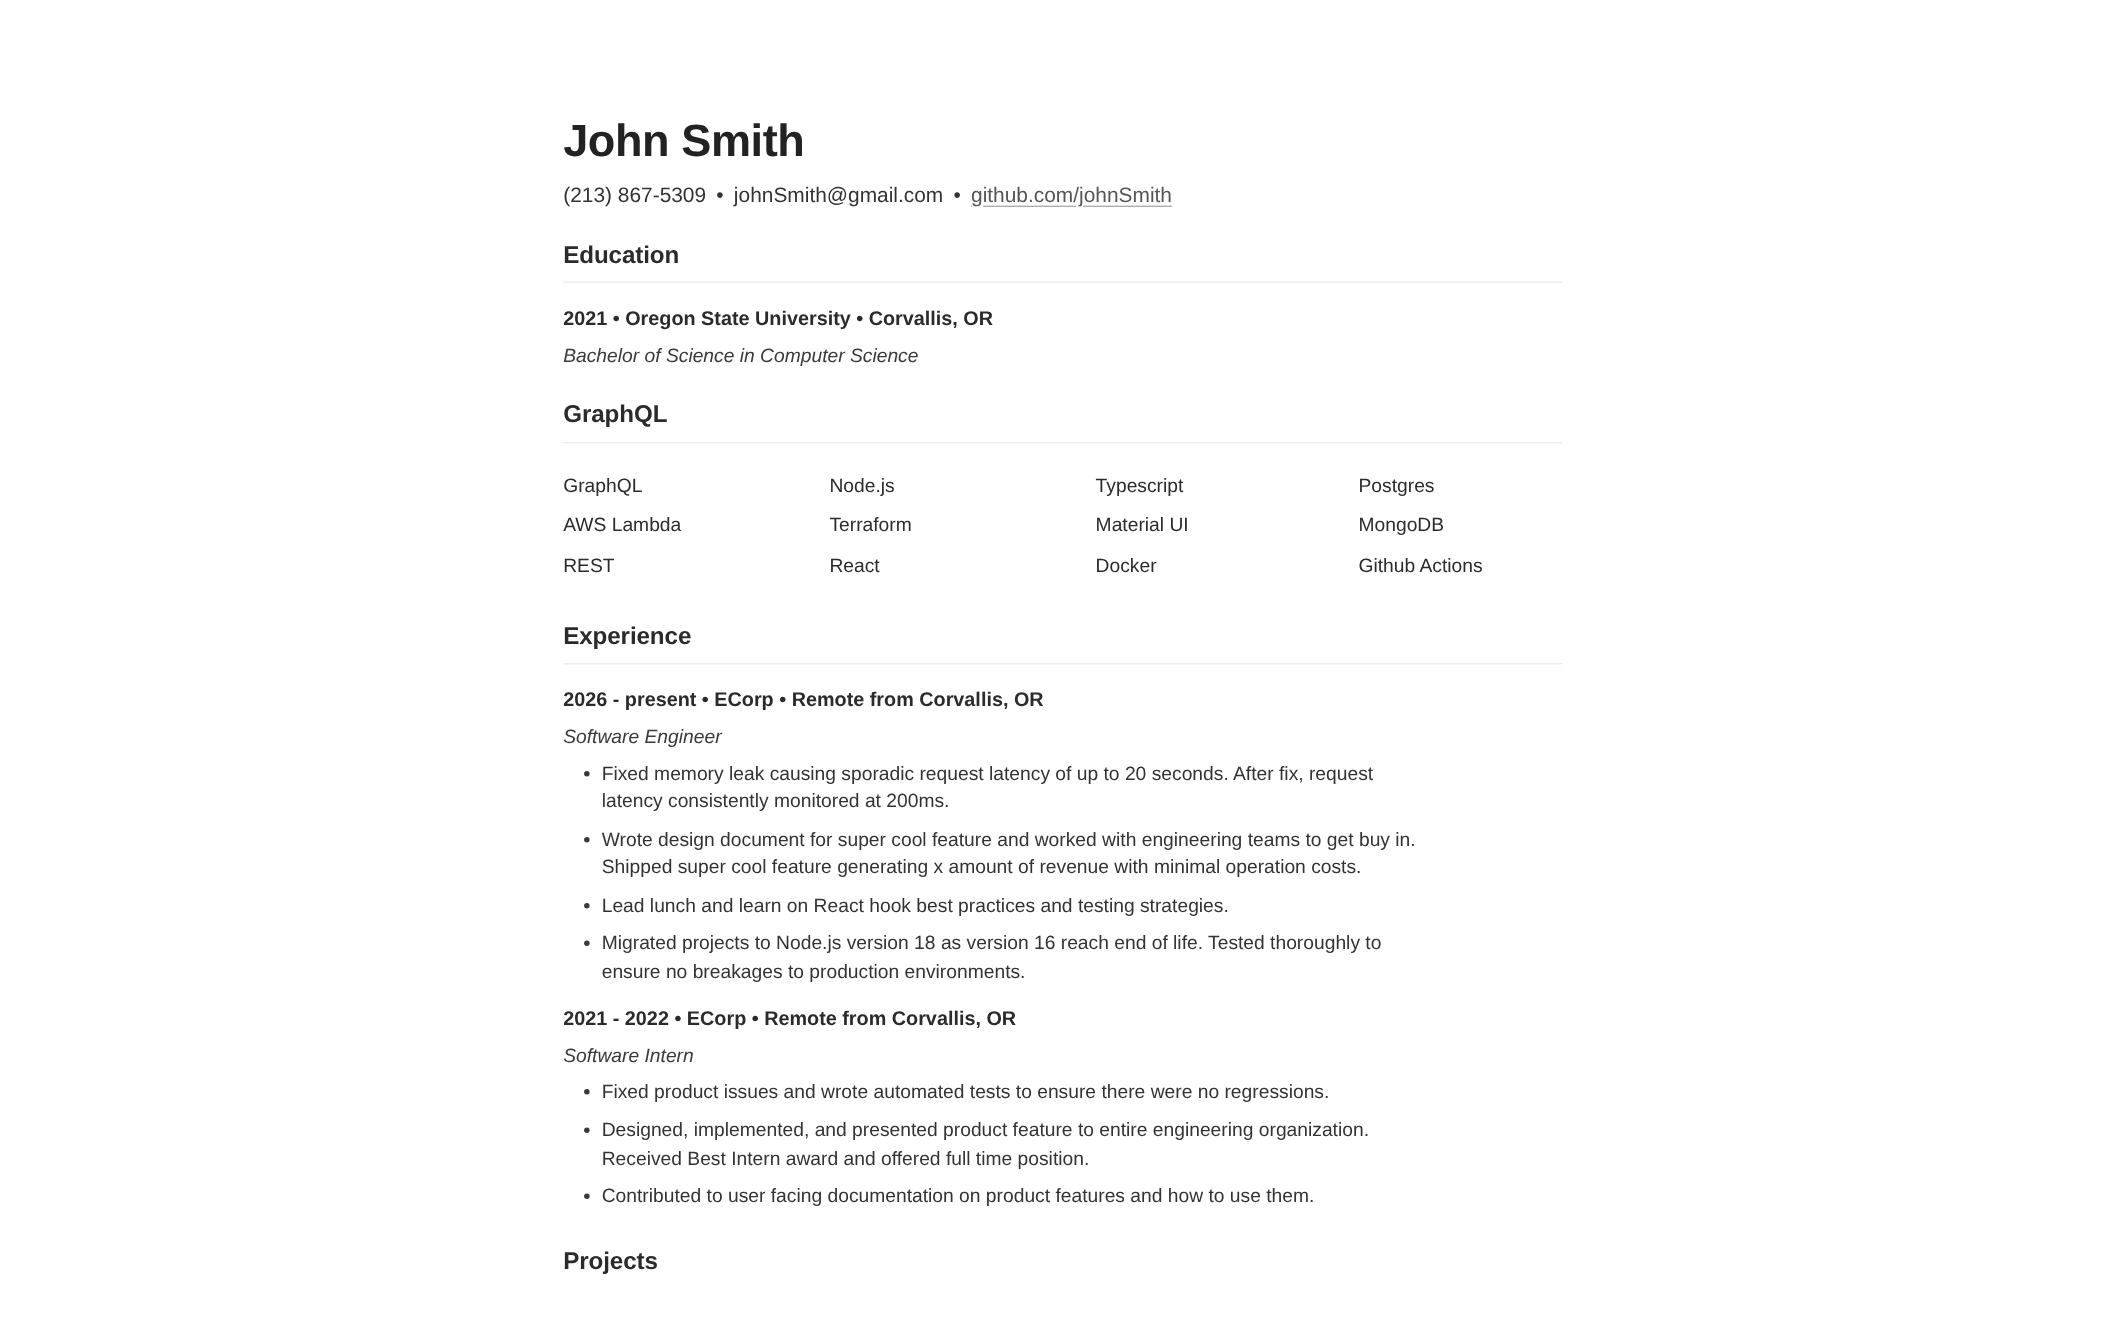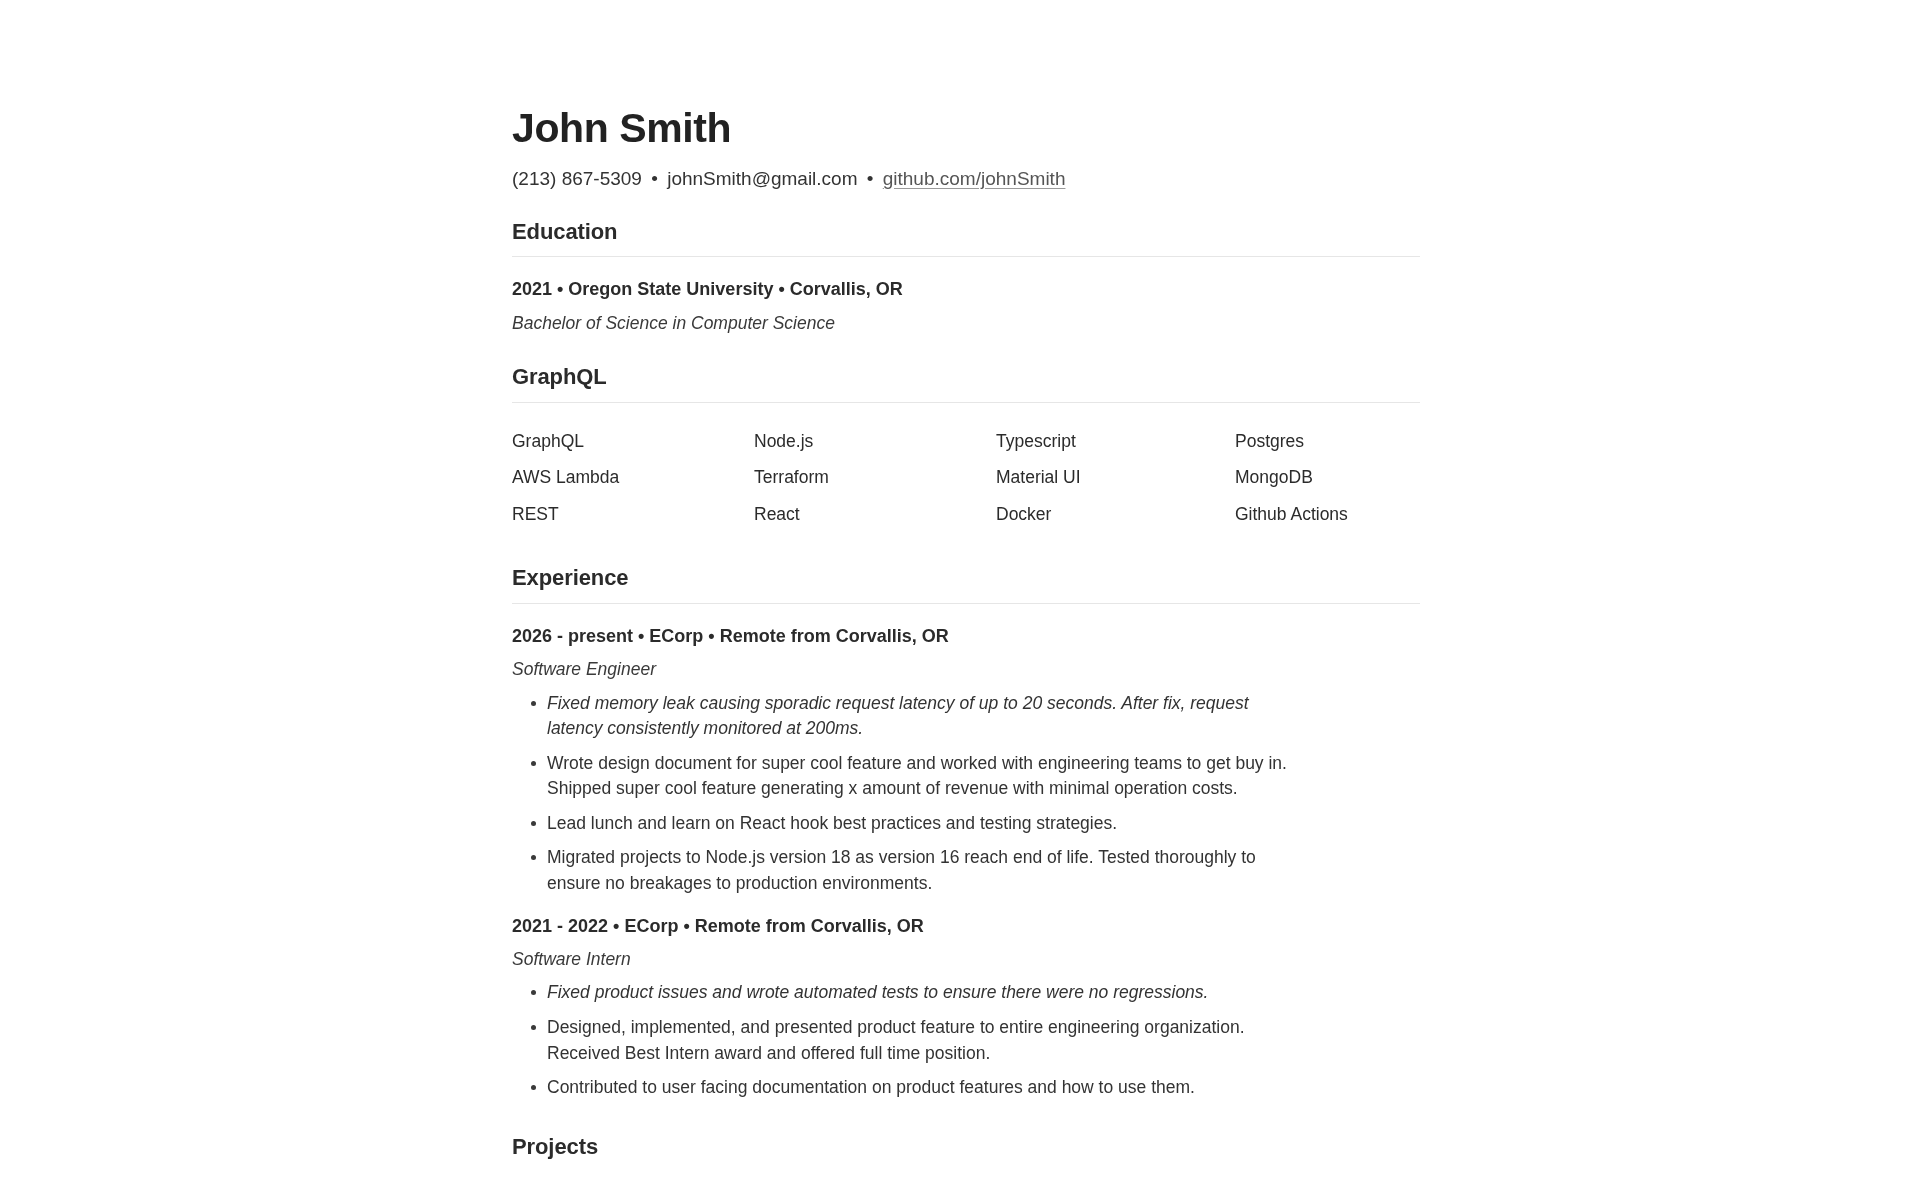--- a/index.html
+++ b/index.html
@@ -104,21 +104,21 @@
   }
   ul.bullets li {
     position: relative;
     padding-left: 35px;
     margin-top: 9px;
     font-size: 17.5px;
     line-height: 1.46;
     color: #333333;
     max-width: 740px;
   }
-  ul.bullets li:first-child { margin-top: 4px; font-style: italic; }
+  ul.bullets li:first-child { margin-top: 4px; }
   ul.bullets li::before {
     content: "";
     position: absolute;
     left: 19px;
     top: 10px;
     width: 5px;
     height: 5px;
     border-radius: 50%;
     background: #3a3a3a;
   }

